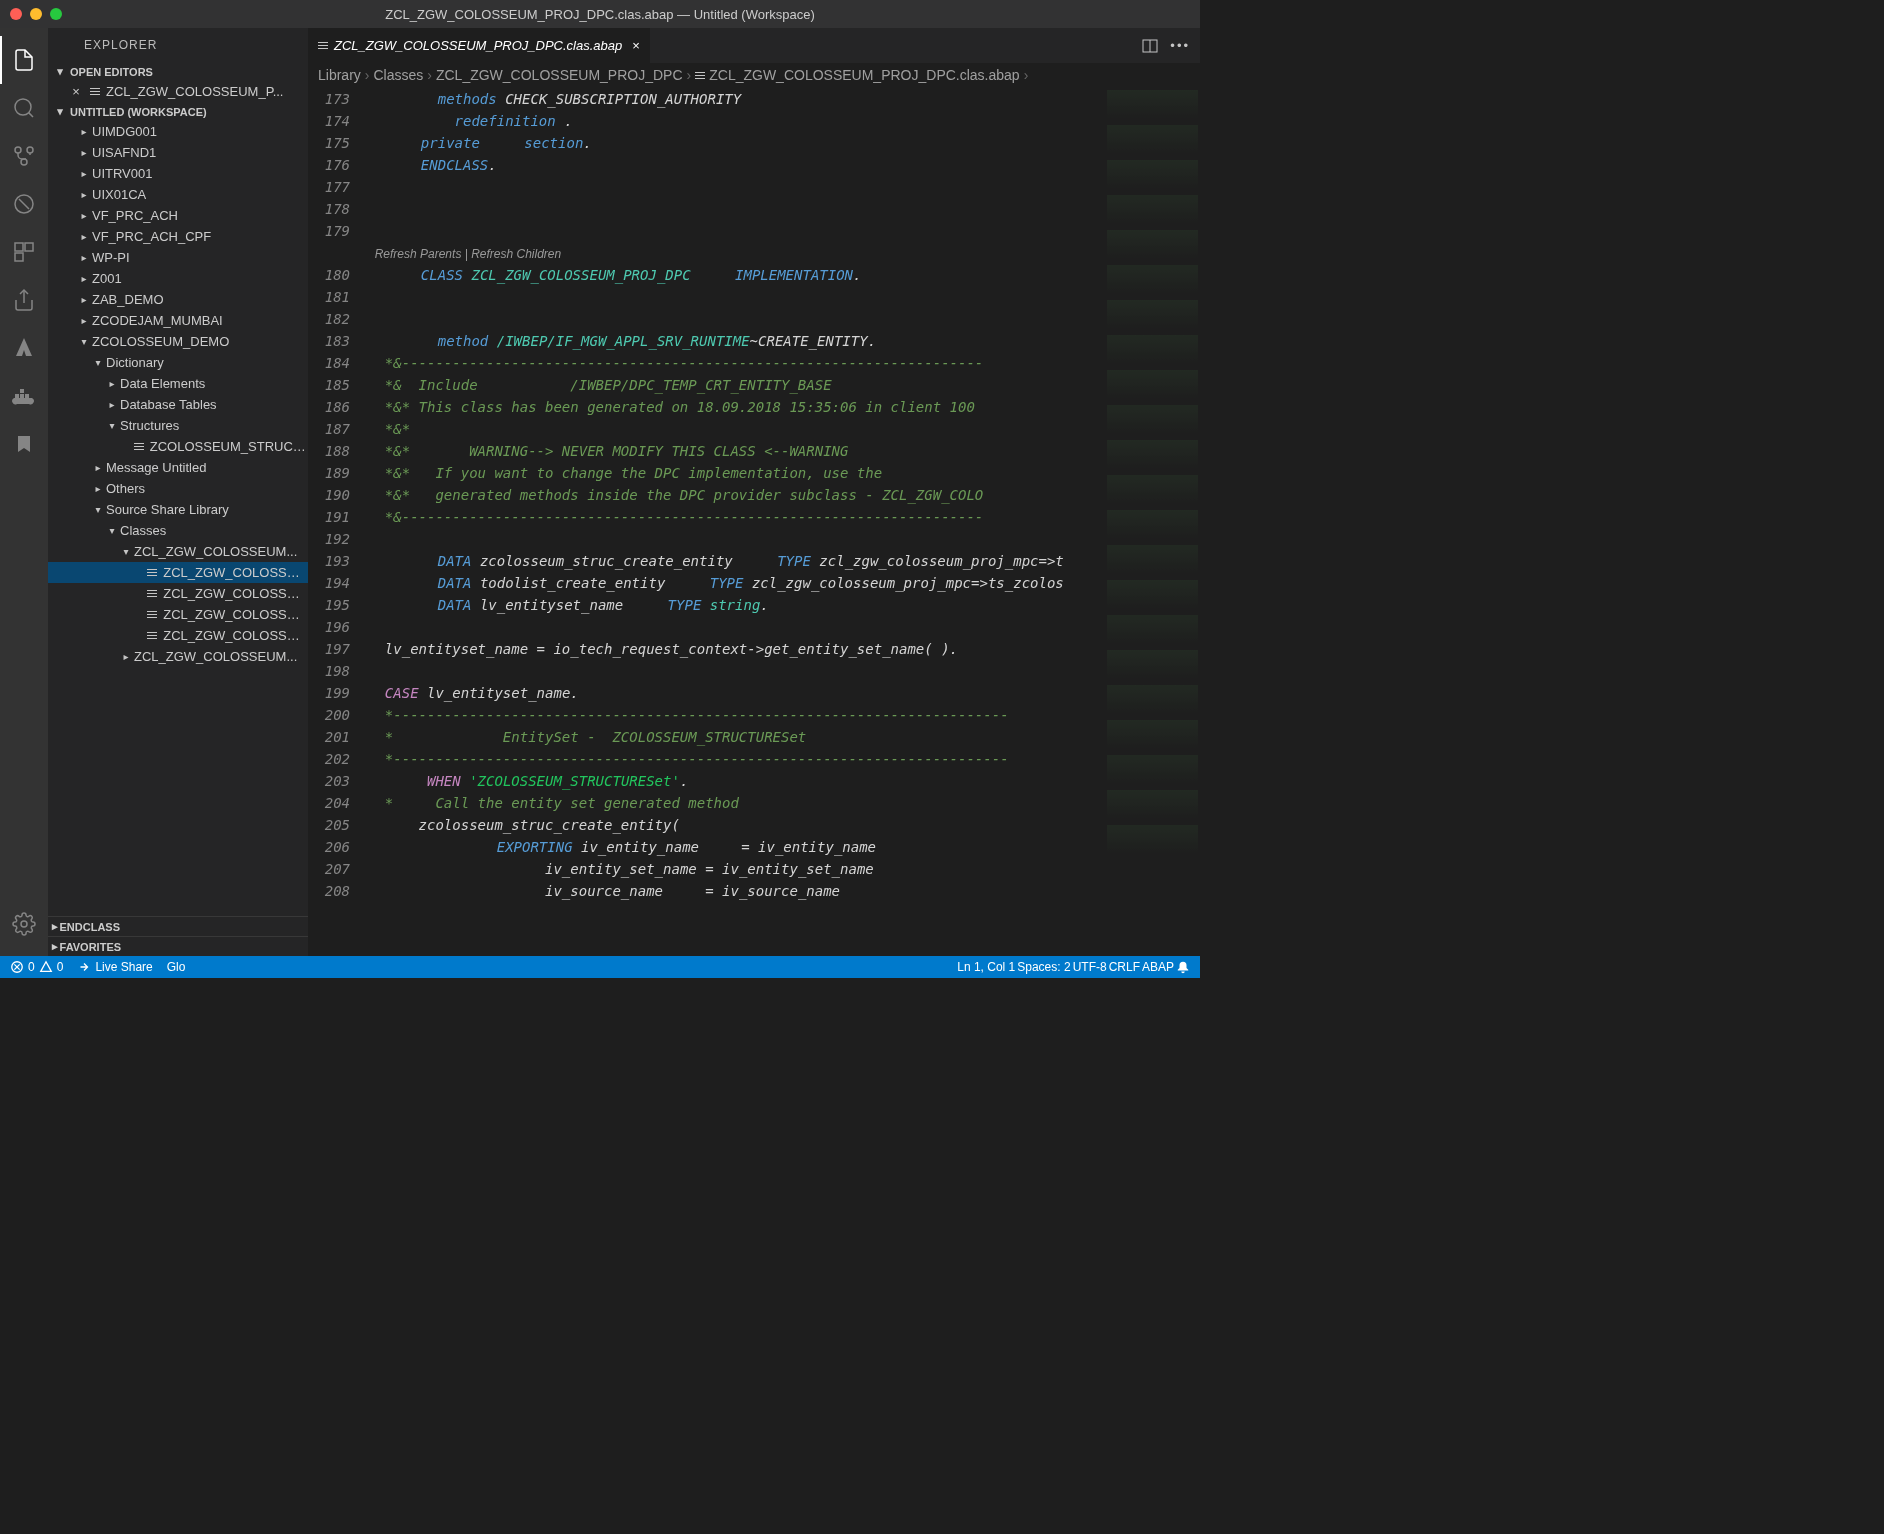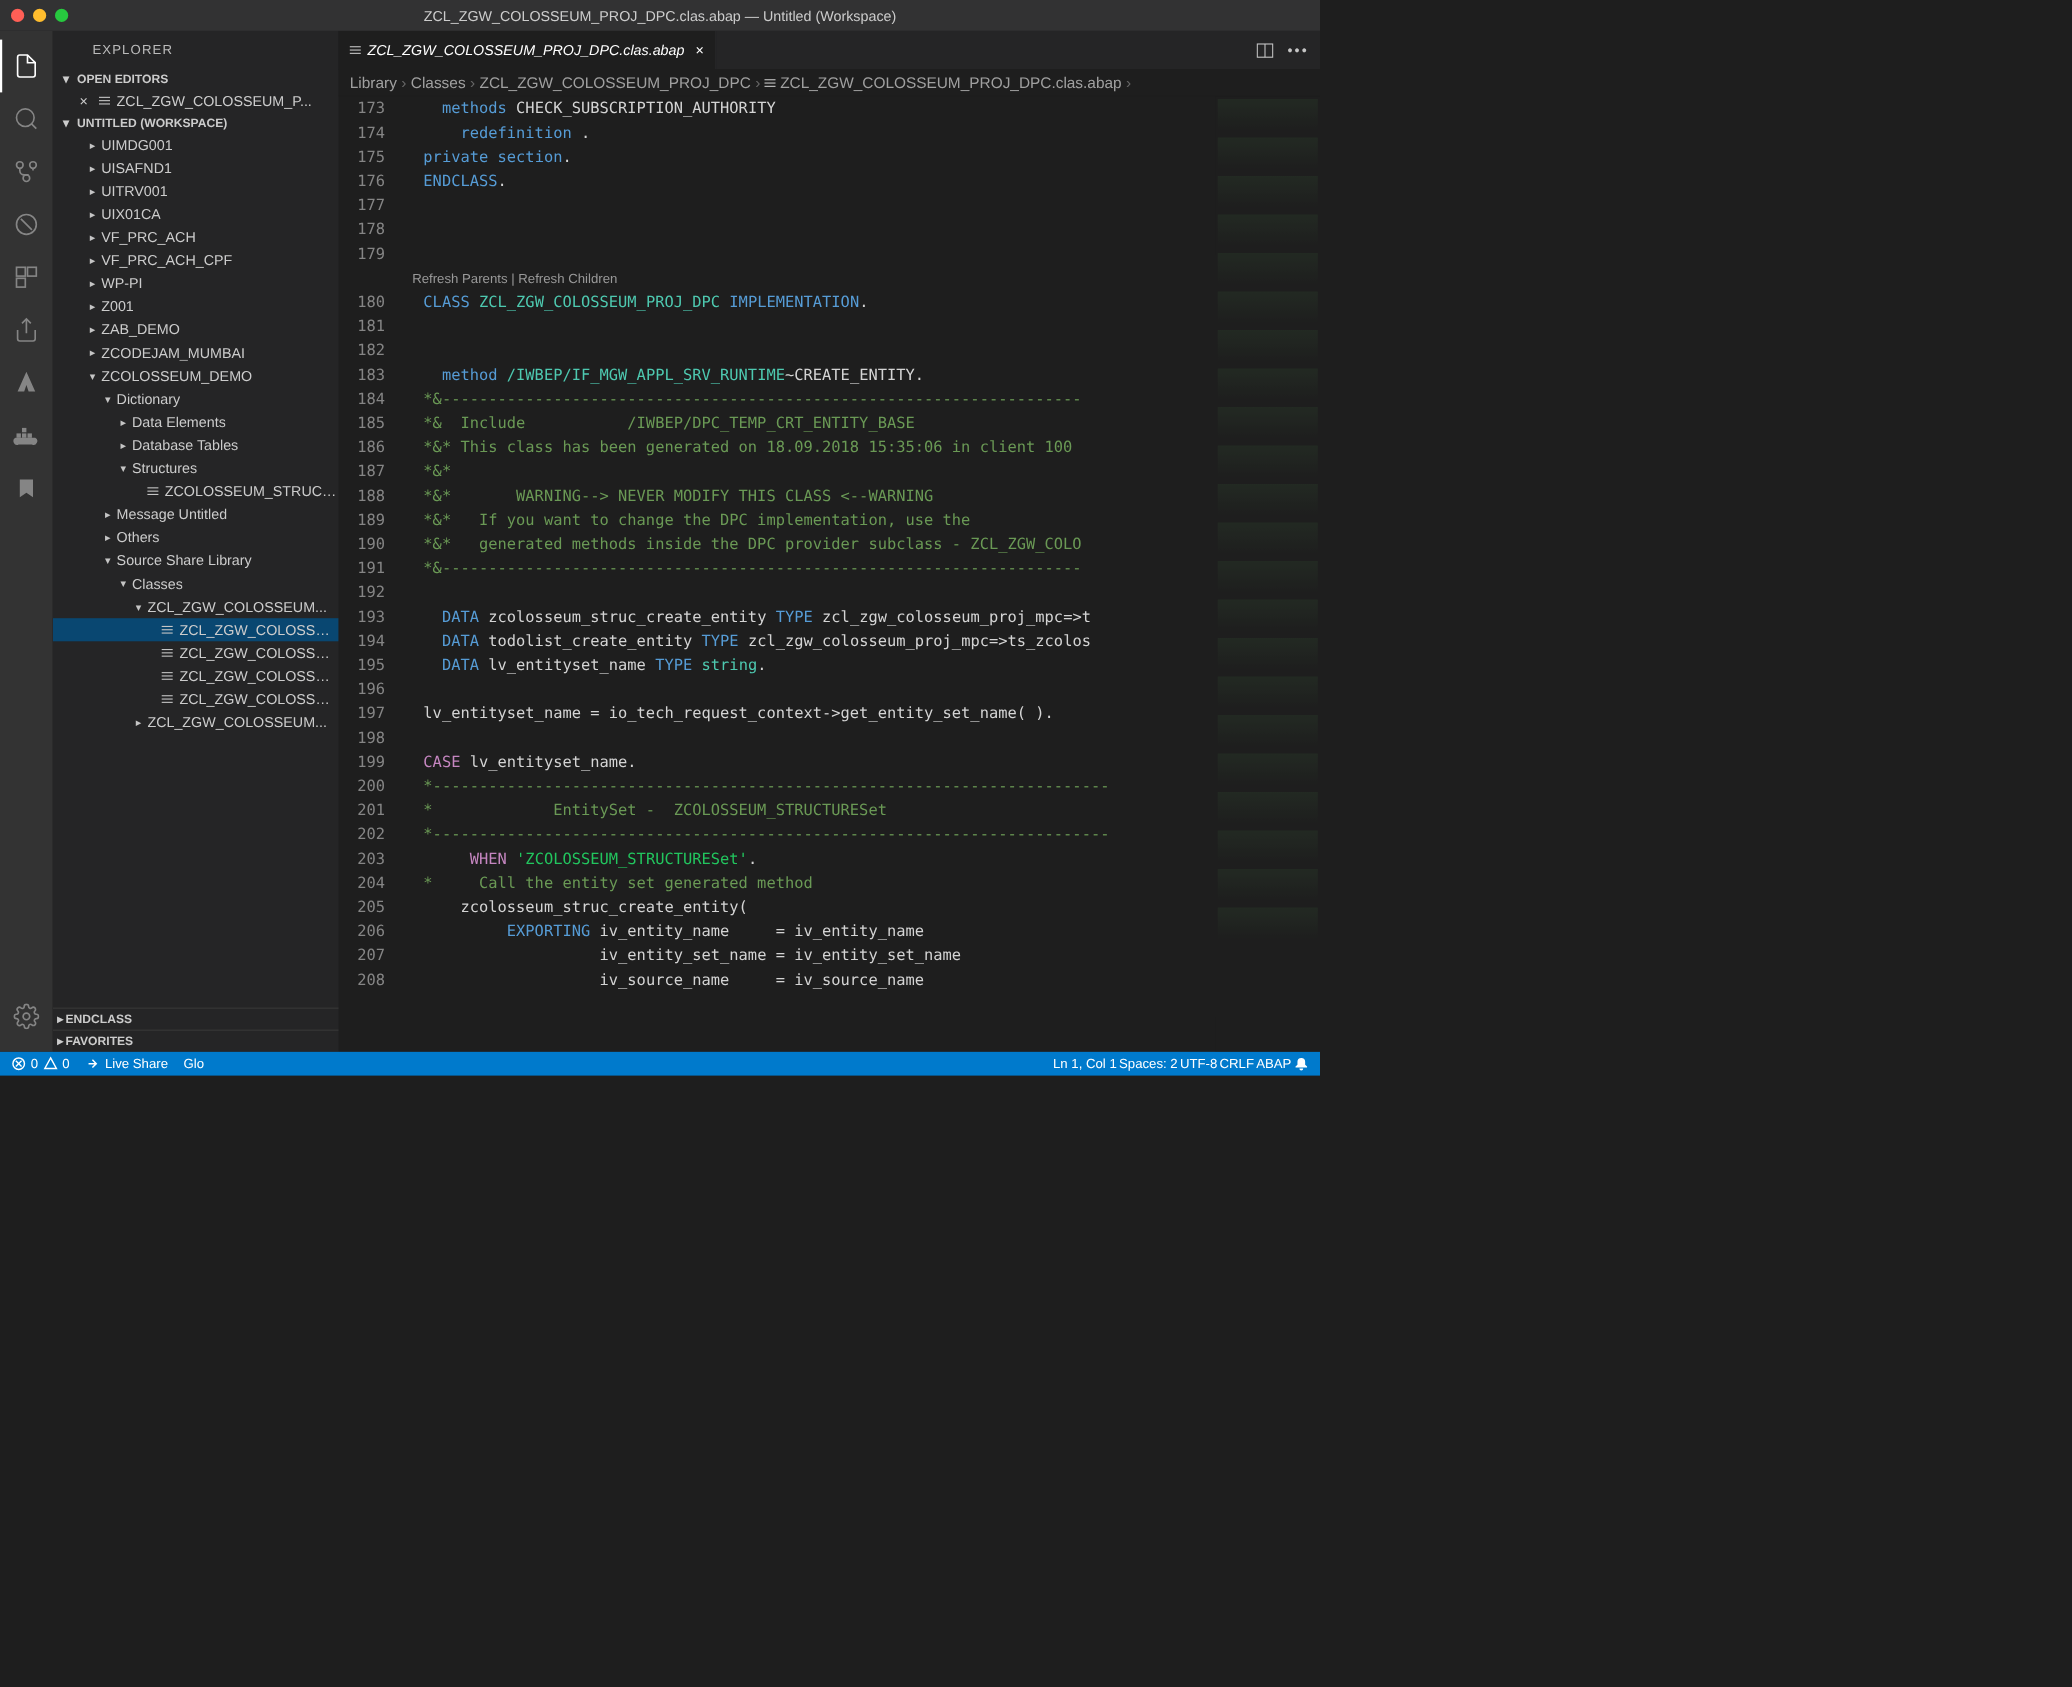--- a/index.html
+++ b/index.html
@@ -167,20 +167,21 @@
   border-bottom: 1px solid #1e1e1e;
   overflow: hidden;
   white-space: nowrap;
 }
 .breadcrumb .sep { color: #666; }
 .editor-body {
   flex: 1;
   display: flex;
   overflow: hidden;
   position: relative;
+  font-style: italic;
 }
 .code-area {
   flex: 1;
   display: flex;
   font-family: "Menlo", "Consolas", monospace;
   font-size: 14px;
   line-height: 22px;
   overflow: hidden;
 }
 .gutter {
@@ -195,21 +196,21 @@
   white-space: pre;
   overflow: hidden;
 }
 .code-line { height: 22px; }
 .codelens {
   color: #999999;
   font-size: 12px;
   font-family: -apple-system, sans-serif;
   padding-left: 0;
 }
-.kw-blue { color: #569cd6; }
+.kw-blue { color: #569cd6; margin-left: 36px; }
 .kw-purple { color: #c586c0; }
 .kw-teal { color: #4ec9b0; }
 .kw-green { color: #6a9955; }
 .kw-orange { color: #22c55e; }
 .kw-white { color: #d4d4d4; }
 .minimap {
   width: 95px;
   background: #1e1e1e;
   opacity: 0.6;
   display: flex;

